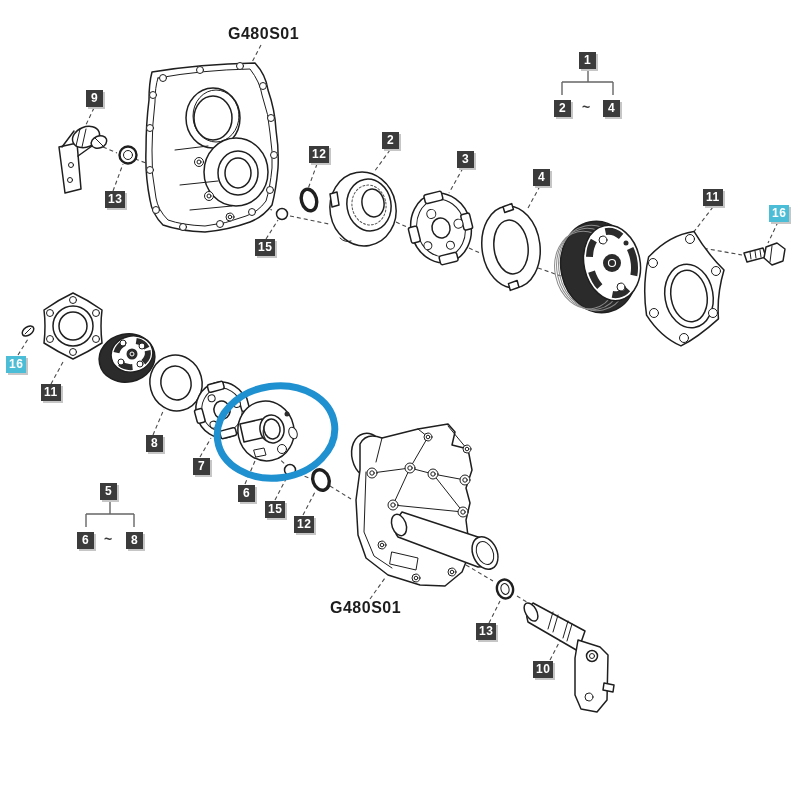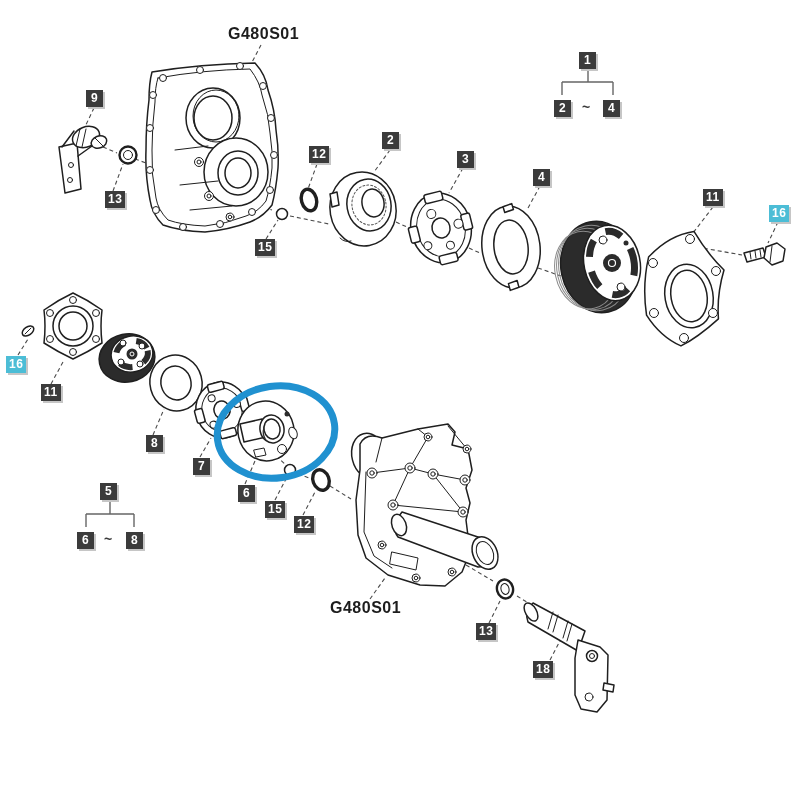--- a/index.html
+++ b/index.html
@@ -346,15 +346,15 @@
 <div class="callout" style="left:100px;top:483px">5</div>
 <div class="callout" style="left:77px;top:532px">6</div>
 <div class="tilde" style="left:100px;top:531px">~</div>
 <div class="callout" style="left:126px;top:532px">8</div>
 
 <div class="callout" style="left:238px;top:485px">6</div>
 <div class="callout" style="left:265px;top:501px">15</div>
 <div class="callout" style="left:294px;top:516px">12</div>
 
 <div class="callout" style="left:476px;top:623px">13</div>
-<div class="callout" style="left:533px;top:661px">18</div>
+<div class="callout" style="left:533px;top:661px">10</div>
 
 </div>
 
 </body></html>

